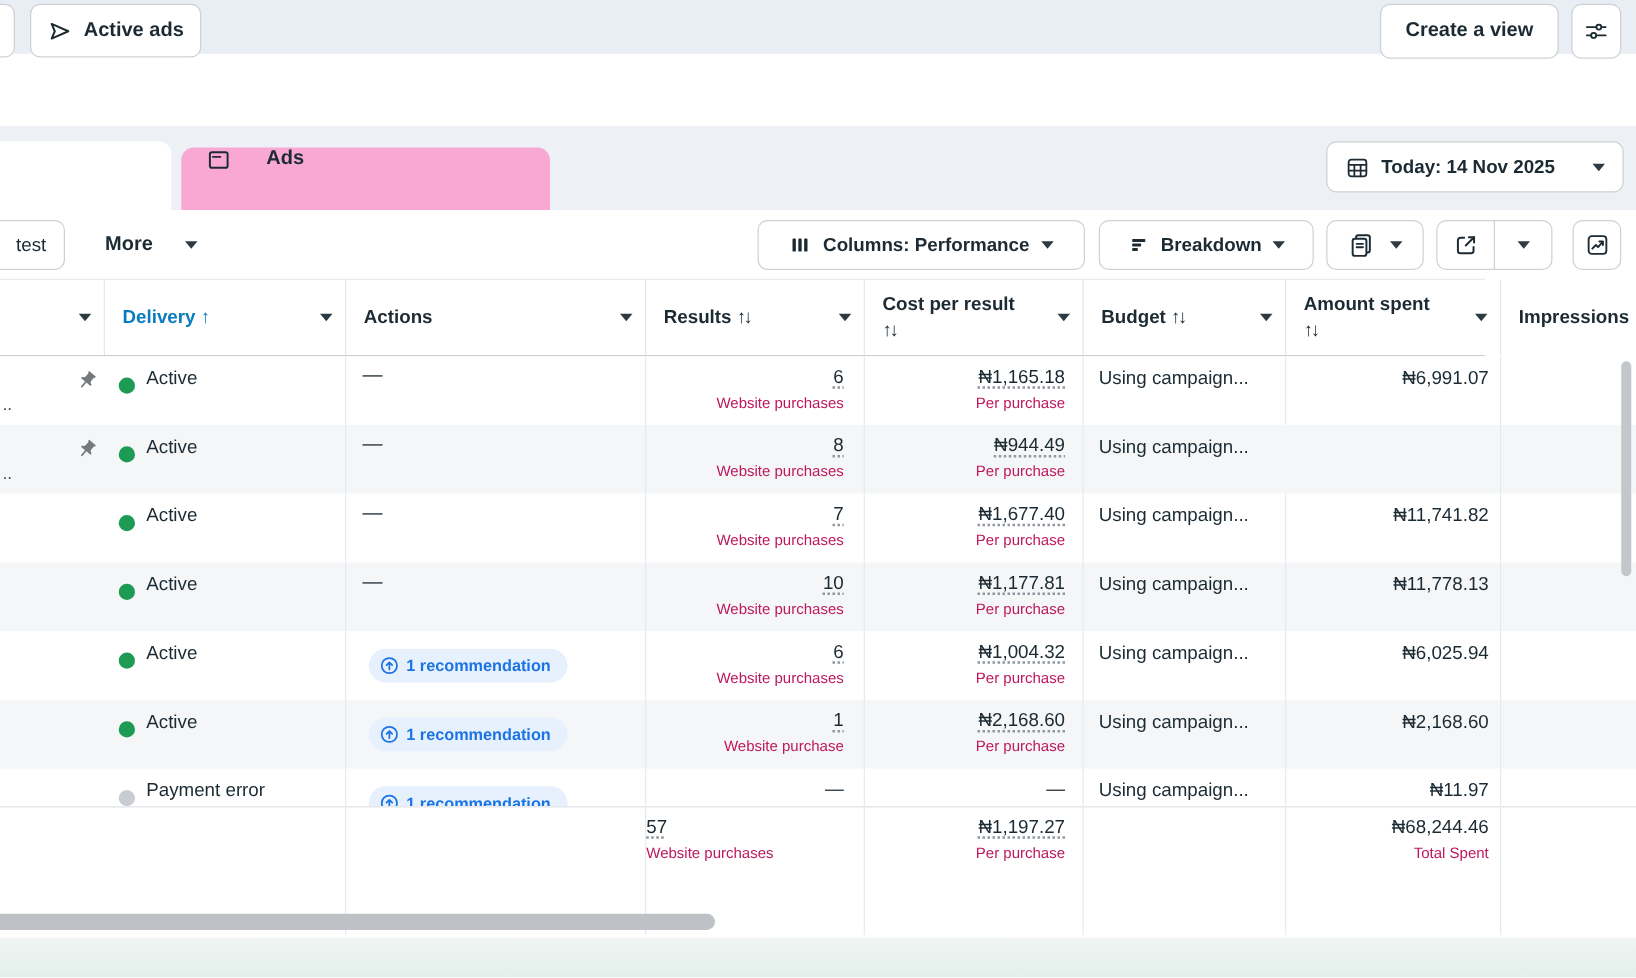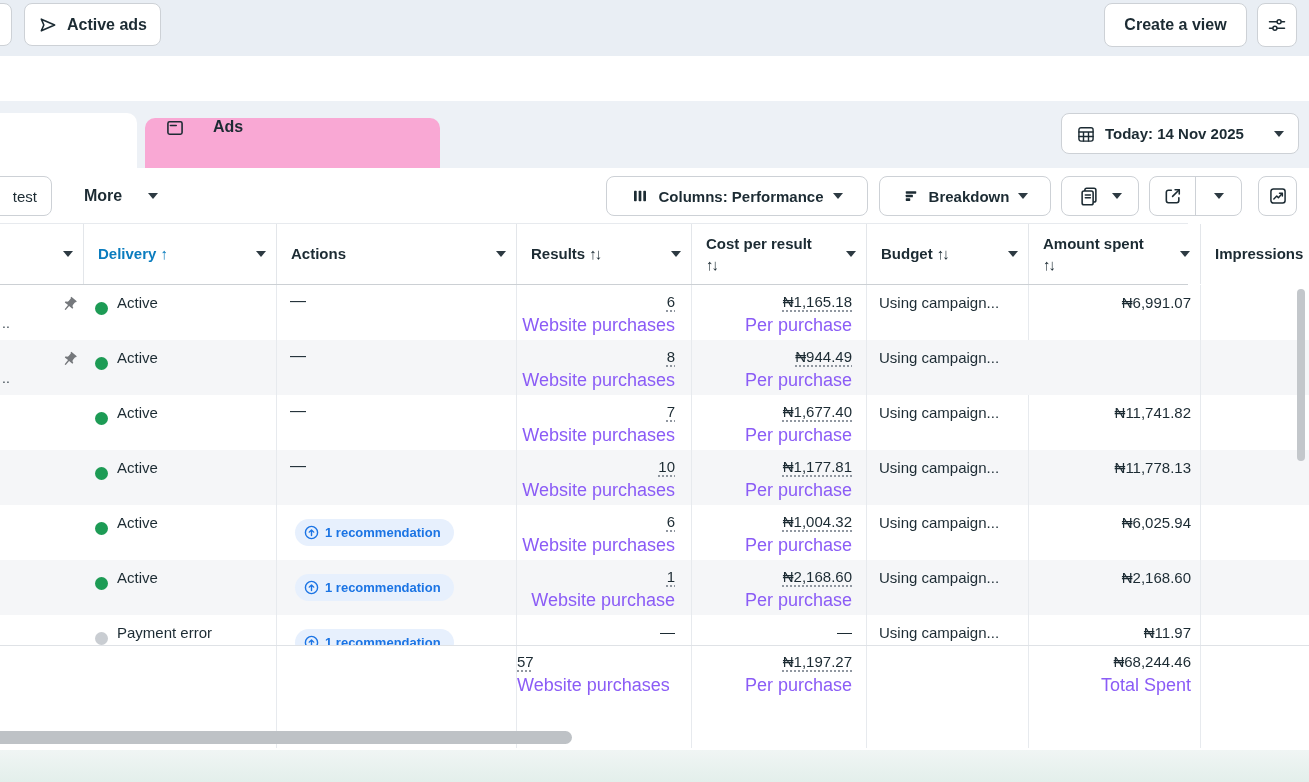--- a/index.html
+++ b/index.html
@@ -1,20 +1,20 @@
 <!DOCTYPE html>
 <html><head>
 <meta charset="utf-8">
 <style>
   * { margin:0; padding:0; box-sizing:border-box; }
   body { font-family:"Liberation Sans","DejaVu Sans",sans-serif; background:#fff; }
   .screen { position:relative; width:1309px; height:782px; background:#fff; overflow:hidden; color:#1c2b33; }
 
   
-  .topbar { position:absolute; left:0; top:0; width:1309px; height:56px; background:#e9eef4; }
+  .topbar { position:absolute; left:0; top:0; width:1309px; height:43px; background:#e9eef4; }
   .btn { background:#fff; border:1px solid #cdd1d6; border-radius:8px; display:flex; align-items:center; justify-content:center; gap:9px; font-size:15px; font-weight:600; color:#1c2b33; cursor:pointer; }
   .frag-btn { position:absolute; left:-28px; top:3px; width:40px; height:43px; }
   .active-ads-btn { position:absolute; left:24px; top:3px; width:137px; height:43px; font-size:16px; }
   .see-more-btn { position:absolute; left:183px; top:3px; height:43px; display:flex; align-items:center; gap:10px; font-size:16px; font-weight:600; cursor:pointer; }
   .create-view-btn { position:absolute; left:1104px; top:3px; width:143px; height:44px; font-size:16px; }
   .sliders-btn { position:absolute; left:1257px; top:3px; width:40px; height:44px; }
 
   
   .white-band { position:absolute; left:0; top:56px; width:1309px; height:45px; background:#fff; border-radius:8px; }
 
@@ -74,21 +74,21 @@
   .c-actions { left:276px; width:240px; border-left:1px solid #e7eaee; }
   .dash { position:absolute; left:13px; top:7px; font-size:16px; color:#1c2b33; }
   .pill { position:absolute; left:18px; top:14px; height:27px; display:inline-flex; align-items:center; gap:6px; background:#e7f0fd; color:#1b74e4; border-radius:14px; padding:0 13px 0 9px; font-size:13px; font-weight:700; cursor:pointer; white-space:nowrap; }
   .c-results { left:516px; width:175px; border-left:1px solid #e7eaee; text-align:right; padding:8px 16px 0 0; }
   .c-cost { left:691px; width:175px; border-left:1px solid #e7eaee; text-align:right; padding:8px 14px 0 0; }
   .c-budget { left:866px; width:162px; border-left:1px solid #e7eaee; padding:9px 0 0 12px; font-size:15px; white-space:nowrap; overflow:hidden; }
   .c-spent { left:1028px; width:172px; border-left:1px solid #e7eaee; text-align:right; padding:9px 9px 0 0; font-size:15px; }
   .c-imp { left:1200px; width:109px; border-left:1px solid #e7eaee; }
   .num { font-size:15px; color:#1c2b33; }
   .dotted { text-decoration:underline dotted #9097a0; text-decoration-thickness:1.5px; text-underline-offset:3px; cursor:pointer; }
-  .sub { font-size:18px; color:#8b5cf6; margin-top:4px; }
+  .sub { font-size:12px; color:#be185d; margin-top:4px; }
 
   
   .totals { position:absolute; left:0; top:645px; width:1309px; height:102px; background:#fff; border-top:1px solid #dfe2e6; }
   .tcell { position:absolute; top:0; height:102px; border-left:1px solid #e7eaee; }
   .t2 { left:276px; width:240px; }
   .t3 { left:516px; width:175px; padding:7px 16px 0 0; }
   .t4 { left:691px; width:175px; text-align:right; padding:7px 14px 0 0; }
   .t5 { left:866px; width:162px; }
   .t6 { left:1028px; width:172px; text-align:right; padding:7px 9px 0 0; }
   .t7 { left:1200px; width:109px; }

